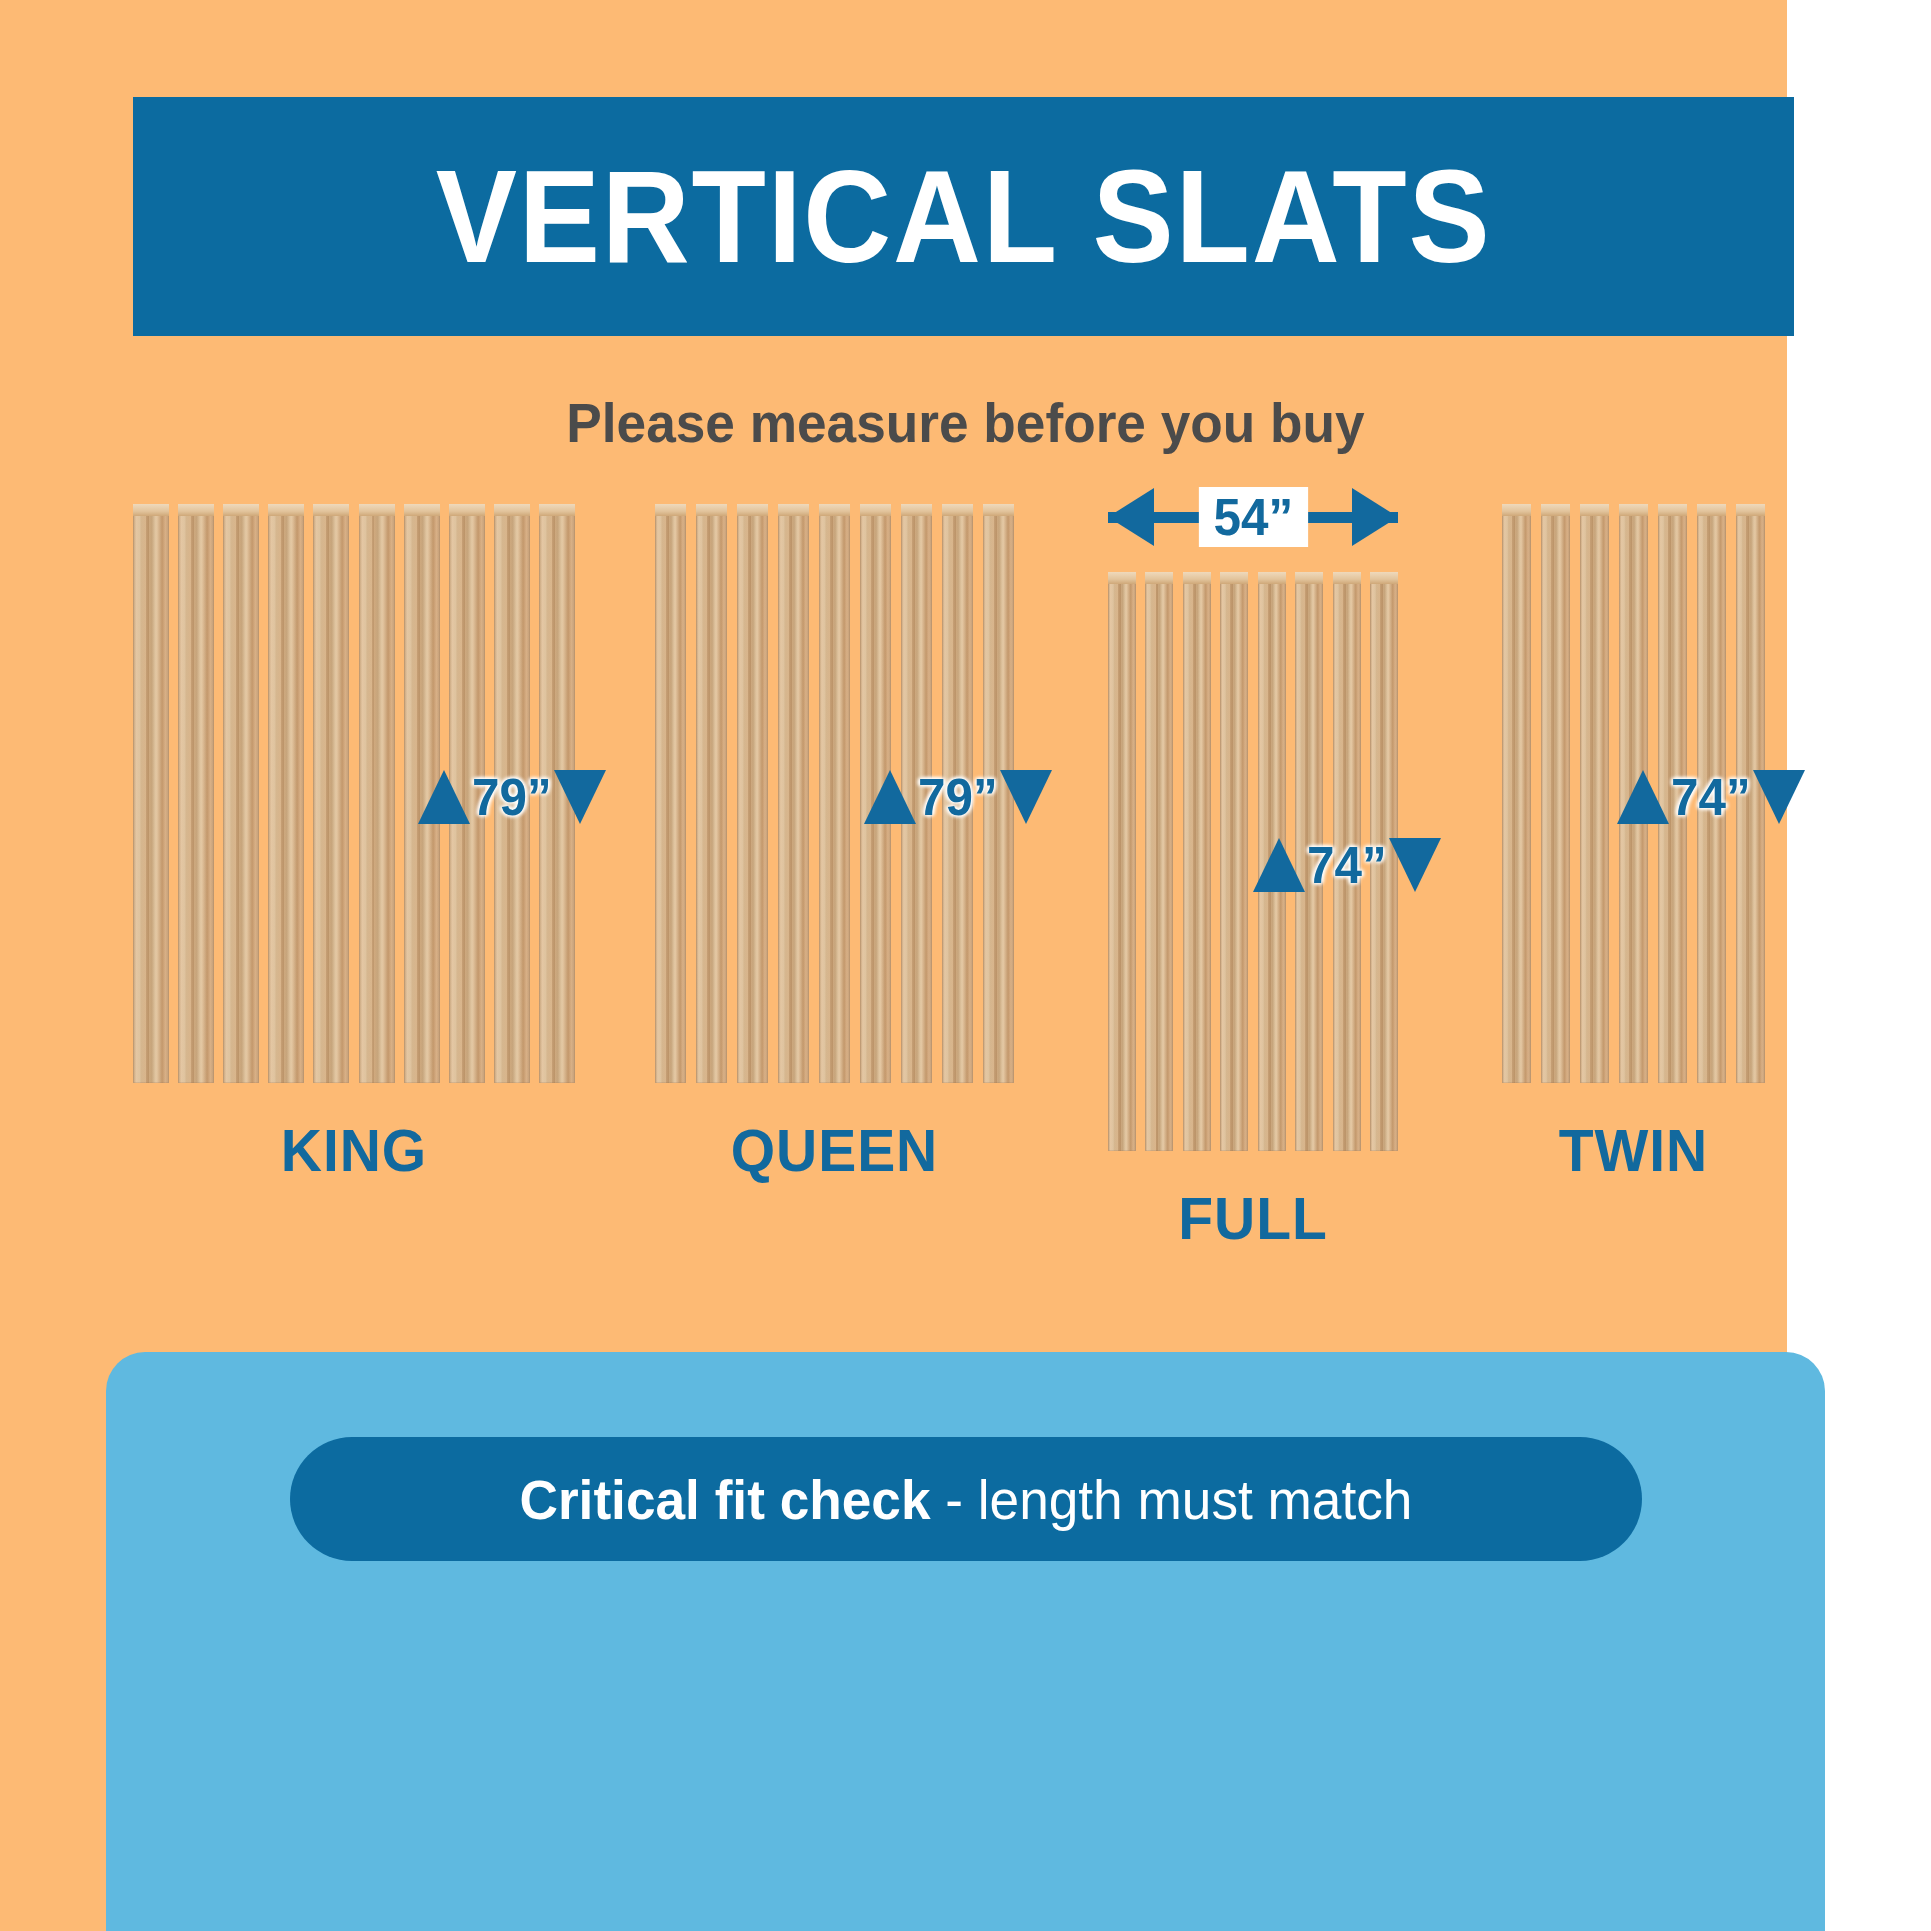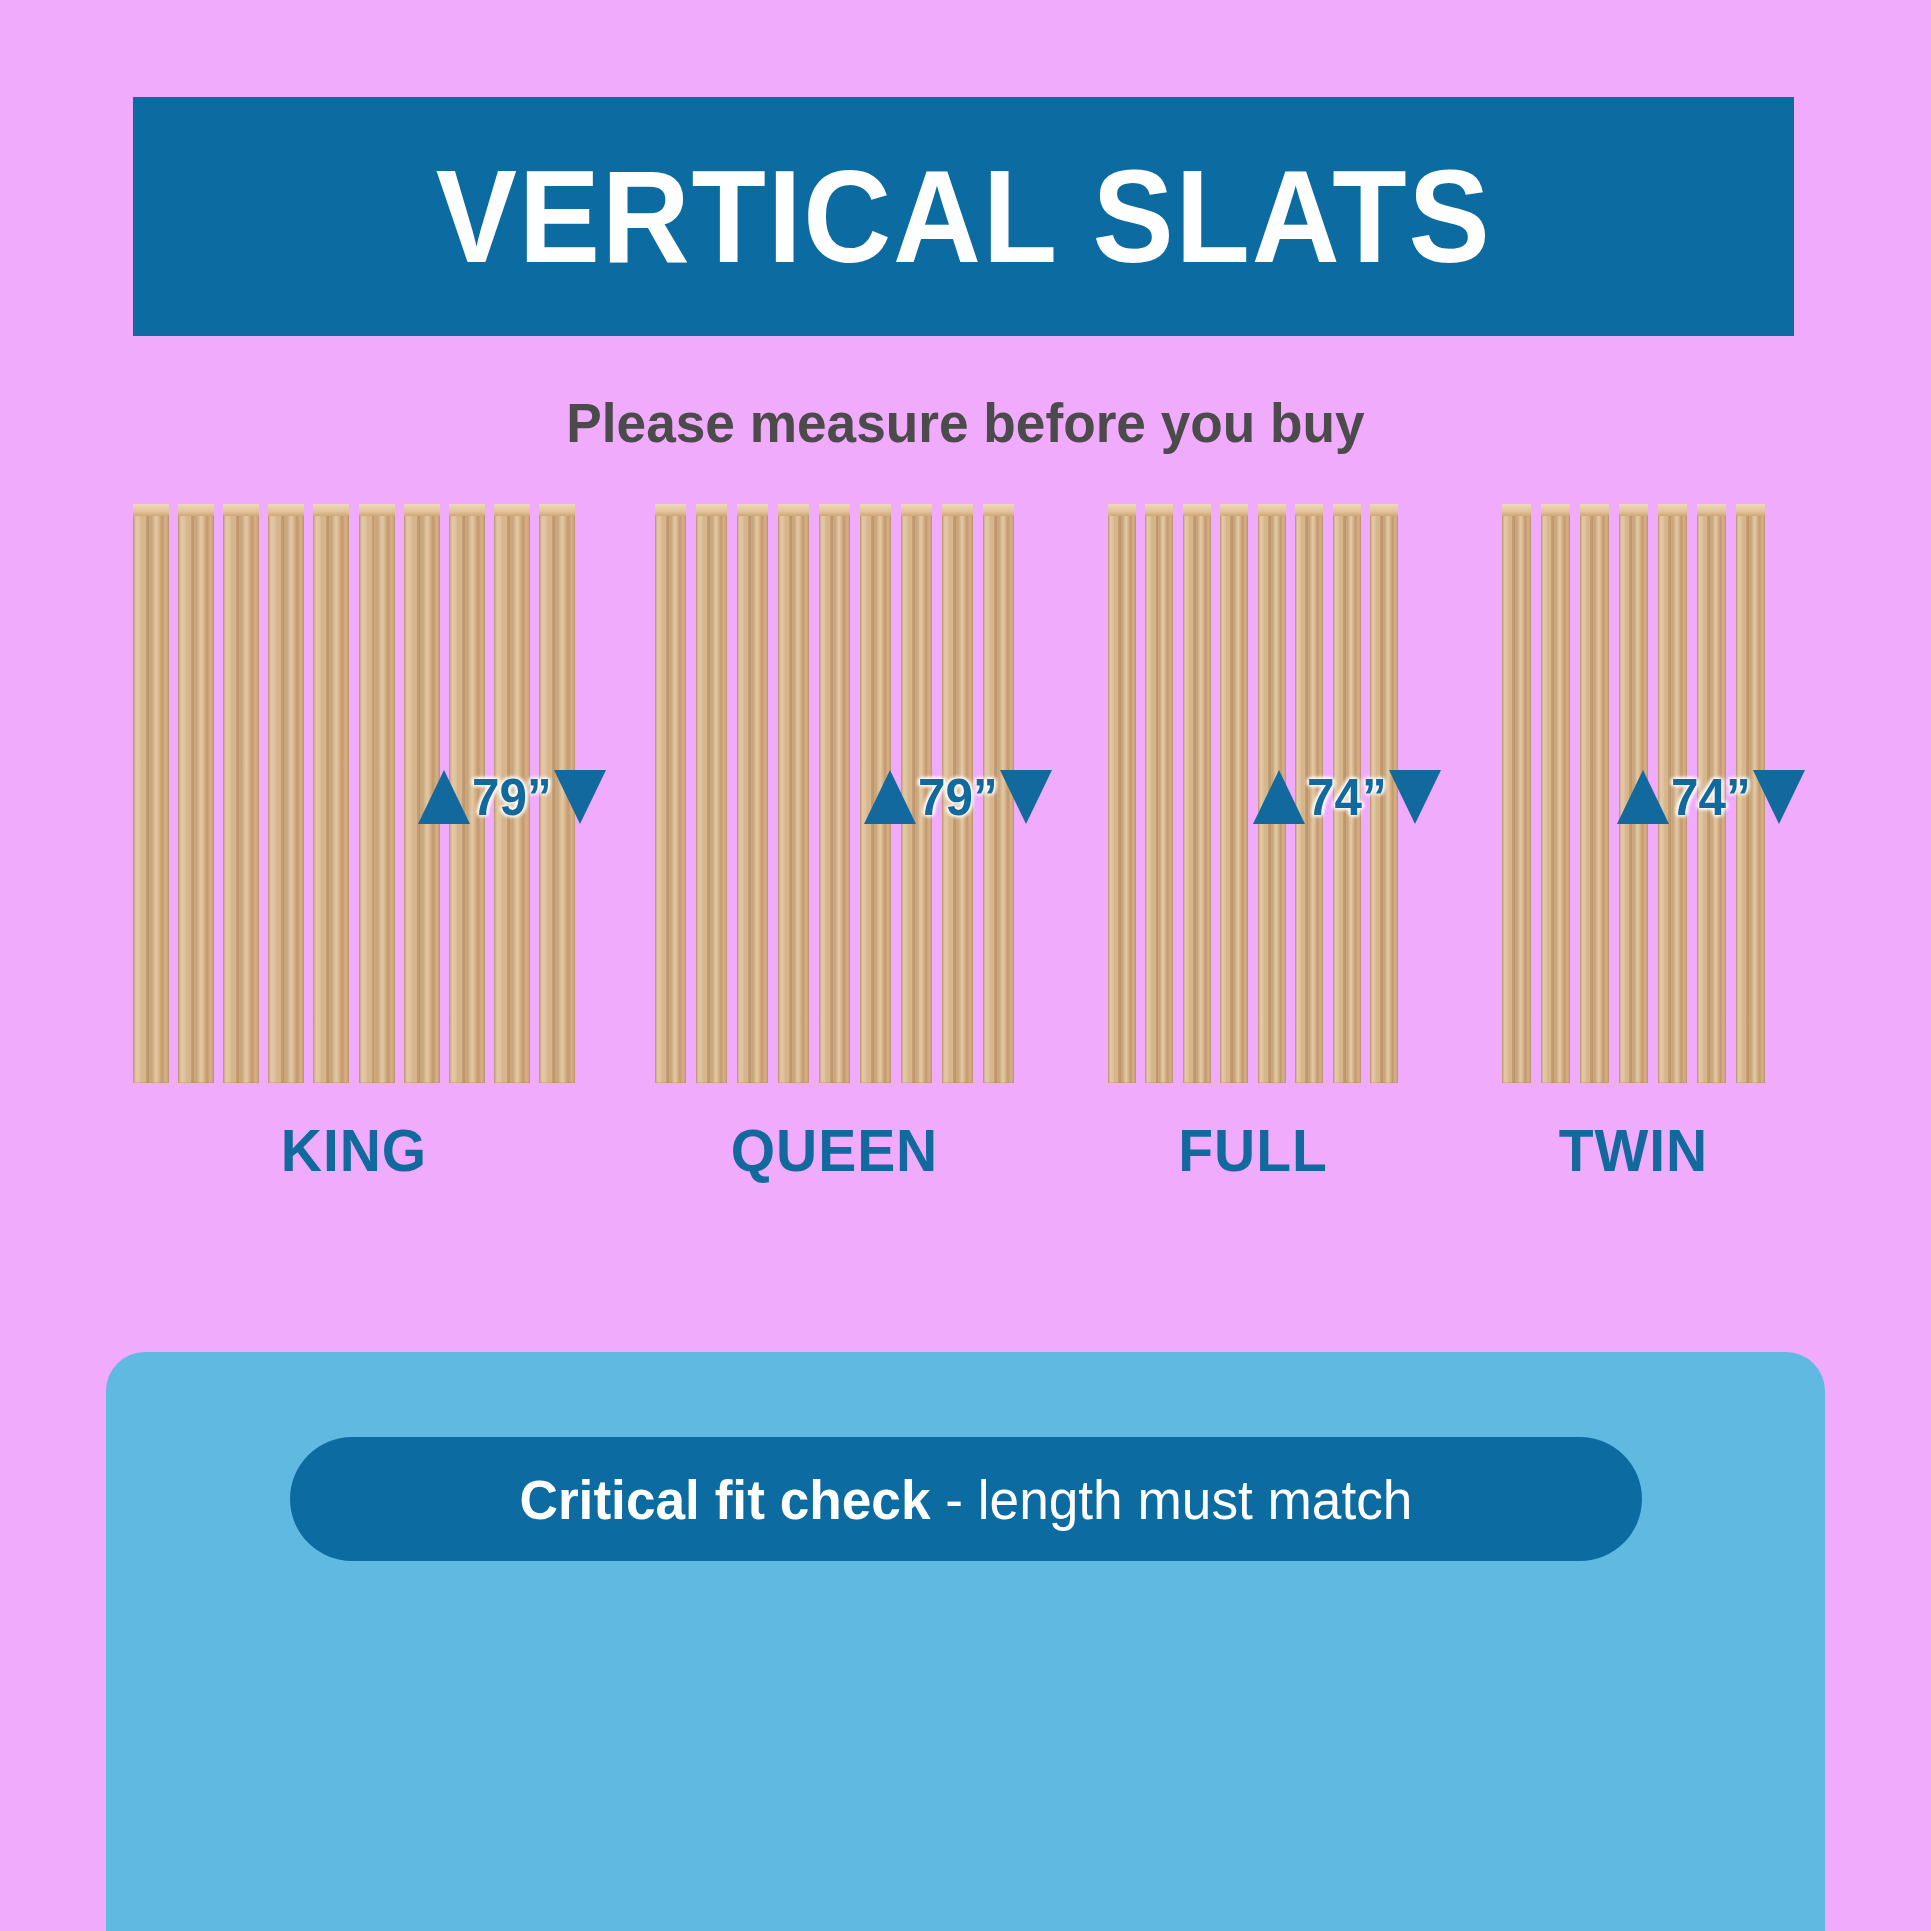--- a/index.html
+++ b/index.html
@@ -2,21 +2,21 @@
 <html><head>
 <meta charset="utf-8">
 <style>
   * { margin:0; padding:0; box-sizing:border-box; }
   html, body {
     width:1931px; height:1931px;
     background:#ffffff;
     font-family:"Liberation Sans", sans-serif;
     overflow:hidden;
   }
-  .page { position:relative; width:1931px; height:1931px; background:#f0abfc; }
+  .page { position:relative; width:1787px; height:1931px; background:#fdba74; }
 
   
   .header-banner {
     position:absolute; left:133px; top:97px;
     width:1661px; height:239px;
     background:#0c6ba0;
     display:flex; align-items:center; justify-content:center;
   }
   .header-title {
     color:#ffffff;
@@ -242,20 +242,26 @@
             <div class="h-head up"></div>
             <div class="h-line" style="flex: 1 1 auto;"></div>
             <div class="h-label">79”</div>
             <div class="h-line" style="flex: 1 1 auto;"></div>
             <div class="h-head down"></div>
           </div>
         </div>
         <div class="size-label">QUEEN</div>
       </div>
       <div class="group" style="left: 1108px; width: 290px;">
+        <div class="w-arrow">
+          <div class="w-line"></div>
+          <div class="w-head left"></div>
+          <div class="w-head right"></div>
+          <div class="w-label">54”</div>
+        </div>
         <div class="slat-panel">
           <div class="slat" style="width: 28px;"></div>
           <div class="slat" style="width: 28px;"></div>
           <div class="slat" style="width: 28px;"></div>
           <div class="slat" style="width: 28px;"></div>
           <div class="slat" style="width: 28px;"></div>
           <div class="slat" style="width: 28px;"></div>
           <div class="slat" style="width: 28px;"></div>
           <div class="slat" style="width: 28px;"></div>
           <div class="h-arrow" style="left: 205px;">

